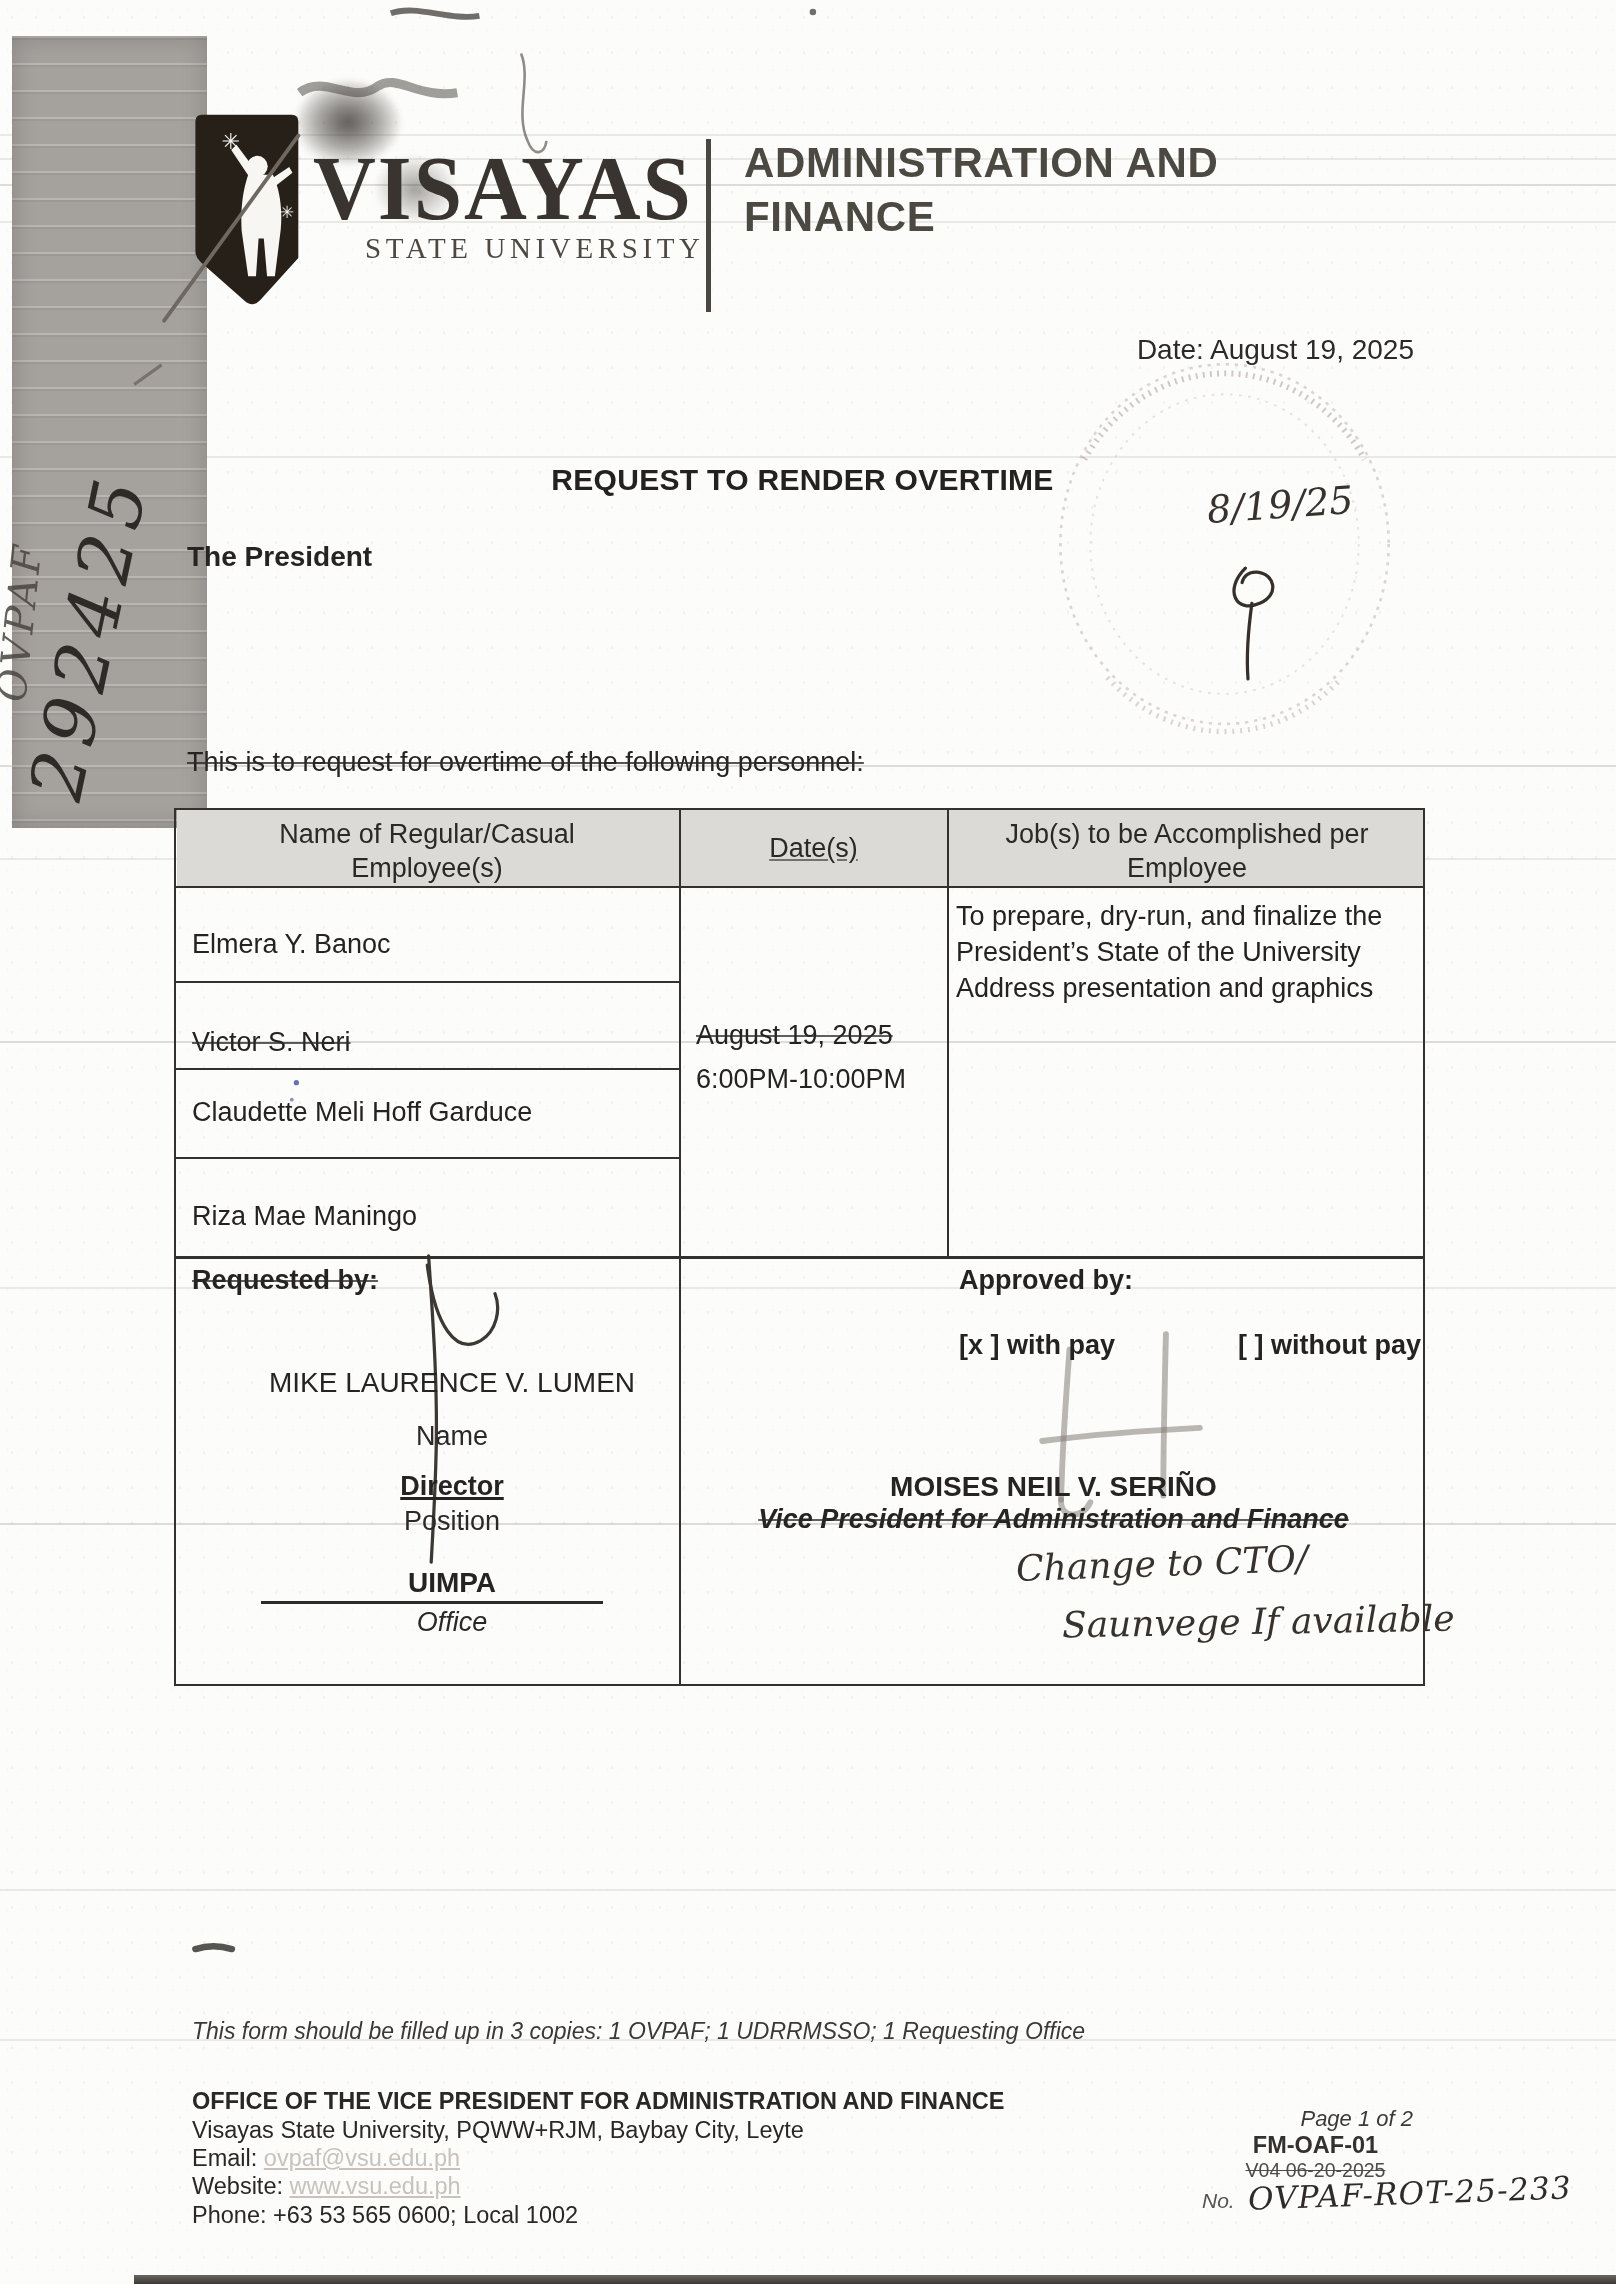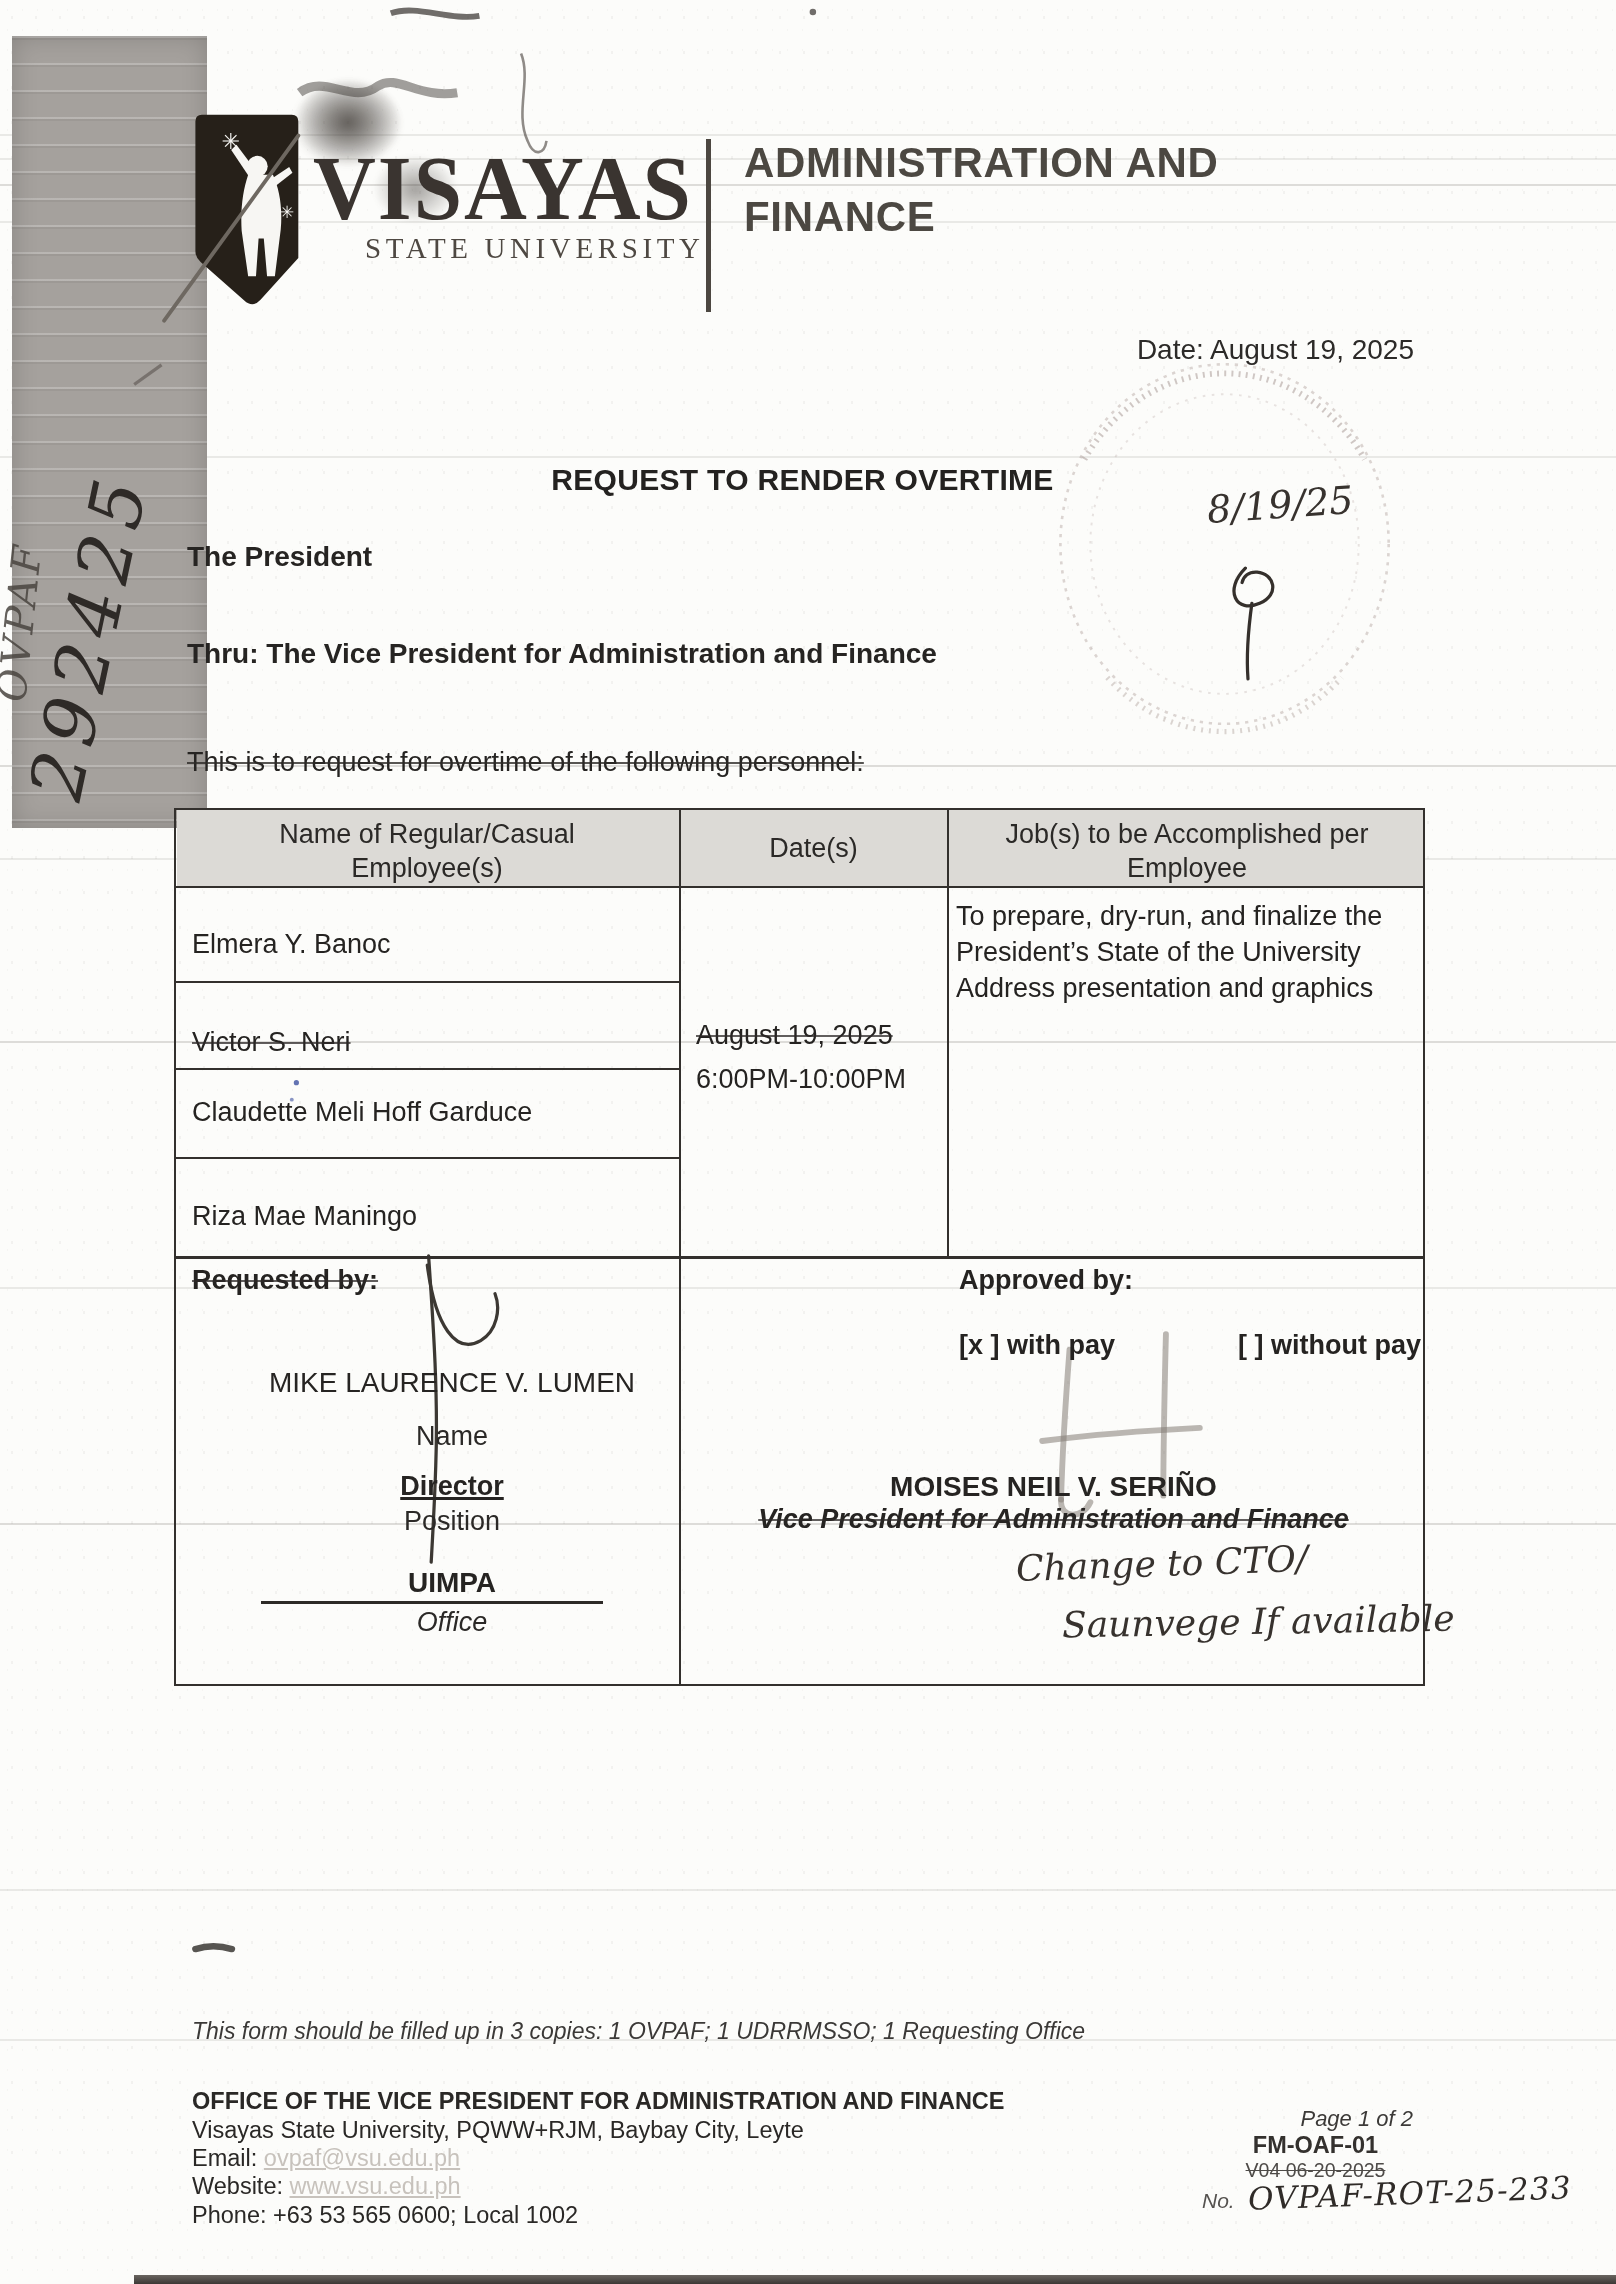--- a/index.html
+++ b/index.html
@@ -151,36 +151,35 @@
   <div class="logo-sub">STATE UNIVERSITY</div>
   <div class="hdr-div"></div>
   <div class="hdr2">ADMINISTRATION AND</div>
   <div class="hdr3">FINANCE</div>
   <div class="date-line">Date: August 19, 2025</div>
 
   <div class="hand abs" style="left:1207px;top:483px;font-size:38px;transform:rotate(-4deg);">8/19/25</div>
 
   <div class="doc-title">REQUEST TO RENDER OVERTIME</div>
   <div class="addr">The President</div>
-  <div class="thru">Thru: The Vice President for Administration and Finance</div>
   <div class="intro">This is to request for overtime of the following personnel:</div>
 
   <div class="abs" style="left:174px;top:808px;width:1251px;height:878px;border:2.6px solid #33302d;box-sizing:border-box;"></div>
   <div class="thead-bg"></div>
   <div class="tline" style="left:174px;top:886px;width:1251px;height:2px;"></div>
   <div class="tline" style="left:679px;top:808px;width:2px;height:878px;"></div>
   <div class="tline" style="left:947px;top:808px;width:2px;height:450px;"></div>
   <div class="tline" style="left:174px;top:981px;width:507px;height:2px;"></div>
   <div class="tline" style="left:174px;top:1068px;width:507px;height:2px;"></div>
   <div class="tline" style="left:174px;top:1157px;width:507px;height:2px;"></div>
   <div class="tline" style="left:174px;top:1256px;width:1251px;height:2.6px;"></div>
 
   <div class="th" style="left:186px;top:817px;width:482px;">Name of Regular/Casual
 Employee(s)</div>
-  <div class="th" style="left:681px;top:831px;width:265px;text-decoration-color:rgba(45,42,40,.6);">Date(s)</div>
+  <div class="th" style="left:681px;top:831px;width:265px;text-decoration:underline;text-decoration-color:rgba(45,42,40,.6);">Date(s)</div>
   <div class="th" style="left:949px;top:817px;width:476px;">Job(s) to be Accomplished per
 Employee</div>
 
   <div class="cell-text" style="left:192px;top:929px;">Elmera Y. Banoc</div>
   <div class="cell-text strike" style="left:192px;top:1027px;">Victor S. Neri</div>
   <div class="cell-text" style="left:192px;top:1097px;">Claudette Meli Hoff Garduce</div>
   <div class="cell-text" style="left:192px;top:1201px;">Riza Mae Maningo</div>
 
   <div class="cell-text strike" style="left:696px;top:1020px;">August 19, 2025</div>
   <div class="cell-text" style="left:696px;top:1064px;">6:00PM-10:00PM</div>

